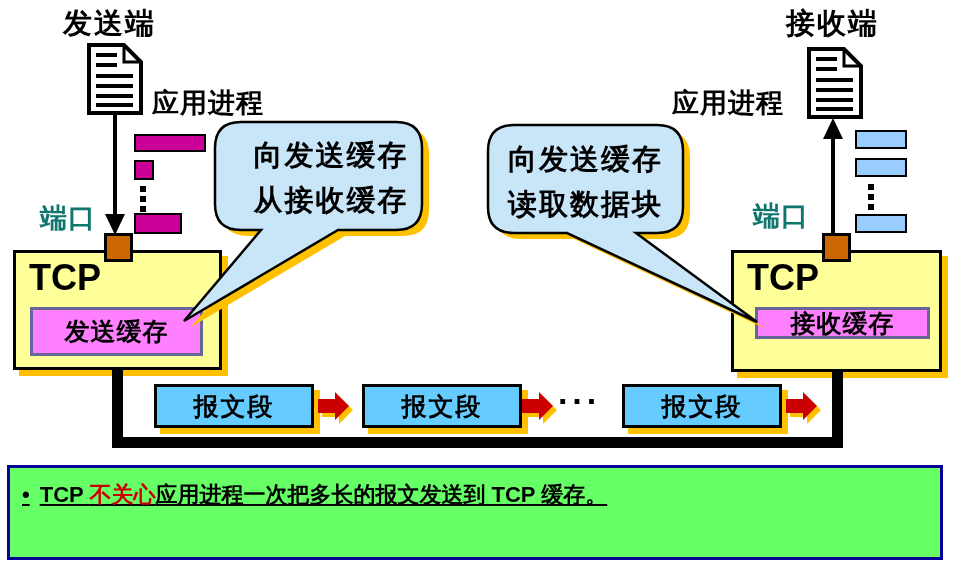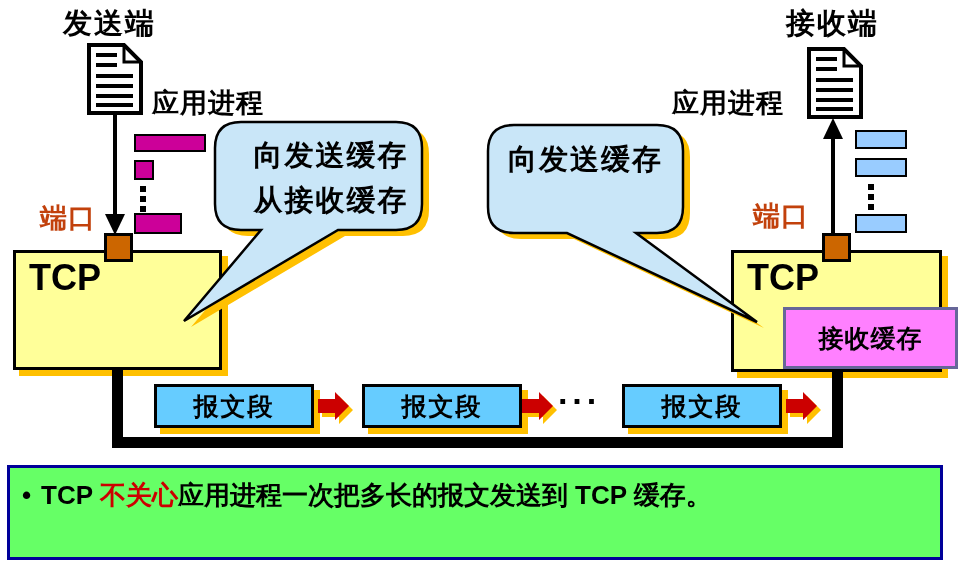--- a/index.html
+++ b/index.html
@@ -3,21 +3,21 @@
 <meta charset="utf-8">
 <style>
   html,body{margin:0;padding:0;background:#fff;}
   #canvas{
     position:relative;width:961px;height:566px;background:#ffffff;overflow:hidden;
     font-family:"Liberation Sans","DejaVu Sans",sans-serif;color:#000;
   }
   .abs{position:absolute;}
   .t-title{font-size:29px;font-weight:bold;letter-spacing:2px;}
   .t-label{font-size:27px;font-weight:bold;letter-spacing:1px;margin-top:28px;}
-  .t-port{font-size:27px;font-weight:bold;color:#c2410c;letter-spacing:1px;}
+  .t-port{font-size:27px;font-weight:bold;color:#0f766e;letter-spacing:1px;}
   .tcp-box{
     position:absolute;background:#FFFF99;border:3px solid #000;
     box-shadow:6px 6px 0 #FFC000;box-sizing:border-box;
   }
   .tcp-label{position:absolute;left:13px;top:4px;font-size:36px;font-weight:bold;}
   .buffer{
     position:absolute;background:#FF80FF;border:3px solid #666699;box-sizing:border-box;
     display:flex;align-items:center;justify-content:center;
     font-size:25px;font-weight:bold;letter-spacing:1px;
   }
@@ -36,21 +36,21 @@
   .red-arrow{position:absolute;top:391px;filter:drop-shadow(4px 4px 0 #FFC000);}
   .mid-ellipsis{position:absolute;left:558px;top:382px;font-size:34px;font-weight:bold;letter-spacing:3px;}
   .callout-text{
     position:absolute;text-align:center;font-size:29px;font-weight:bold;
     line-height:45px;letter-spacing:2px;pointer-events:none;
   }
   .notes{
     position:absolute;left:7px;top:465px;width:936px;height:95px;background:#66FF66;
     border:3px solid #000099;box-sizing:border-box;
   }
-  .note-line{position:absolute;left:12px;white-space:nowrap;font-size:26px;font-weight:bold;line-height:30px;}
+  .note-line{position:absolute;left:12px;white-space:nowrap;font-size:22px;font-weight:bold;line-height:30px;text-decoration:underline;}
   .note-line .bullet{margin-right:10px;}
   .red-text{color:#CC0000;}
   svg{display:block;}
 </style>
 </head>
 <body>
 
 <div id="canvas">
 
   <div class="abs t-title" style="left:63px;top:4px;">发送端</div>
@@ -107,25 +107,28 @@
       <span></span>
     </div>
   <div class="bblock" style="left:855px;top:214px;width:52px;height:19px;"></div>
 
   <div class="abs t-port" style="left:40px;top:200px;">端口</div>
   <div class="abs t-port" style="left:753px;top:198px;">端口</div>
 
   <div class="tcp-box" style="left:13px;top:250px;width:209px;height:120px;">
     <div class="tcp-label">TCP</div>
   </div>
+  <div class="buffer" style="left:30px;top:307px;width:173px;height:49px;">
+    <span>发送缓存</span>
+  </div>
 
   <div class="tcp-box" style="left:731px;top:250px;width:211px;height:122px;">
     <div class="tcp-label">TCP</div>
   </div>
-  <div class="buffer" style="left:783px;top:307px;width:175px;height:62px;font-family:Liberation Mono, monospace;">
+  <div class="buffer" style="left:755px;top:307px;width:175px;height:32px;font-family:Liberation Mono, monospace;">
     <span>接收缓存</span>
   </div>
 
   <div class="port-square" style="left:104px;top:233px;"></div>
   <div class="port-square" style="left:822px;top:233px;"></div>
 
   <div class="pipe" style="left:112px;top:370px;width:11px;height:78px;"></div>
   <div class="pipe" style="left:112px;top:437px;width:731px;height:11px;"></div>
   <div class="pipe" style="left:832px;top:370px;width:11px;height:78px;"></div>
 
@@ -156,20 +159,21 @@
 
     <path fill="#C9E6F8" stroke="#000" stroke-width="2.5" d="M241 122 L396 122 Q422 122 422 148 L422 204 Q422 230 396 230 L338 230 L184 321 L261 230 L241 230 Q215 230 215 204 L215 148 Q215 122 241 122 Z"></path>
     <path fill="#C9E6F8" stroke="#000" stroke-width="2.5" d="M514 125 L657 125 Q683 125 683 151 L683 207 Q683 233 657 233 L636 233 L757 322 L567 233 L514 233 Q488 233 488 207 L488 151 Q488 125 514 125 Z"></path>
   </svg>
   <div class="callout-text" style="left:215px;top:133px;width:232px;">
     <div>向发送缓存</div>
     <div>从接收缓存</div>
   </div>
   <div class="callout-text" style="left:488px;top:137px;width:195px;">
     <div>向发送缓存</div>
+    <div>读取数据块</div>
   </div>
 
   <div class="notes">
     <div class="note-line" style="top:12px;">
       <span class="bullet">•</span><span>TCP </span><span class="red-text">不关心</span><span>应用进程一次把多长的报文发送到 TCP 缓存。</span>
     </div>
   </div>
 
 </div>
 

